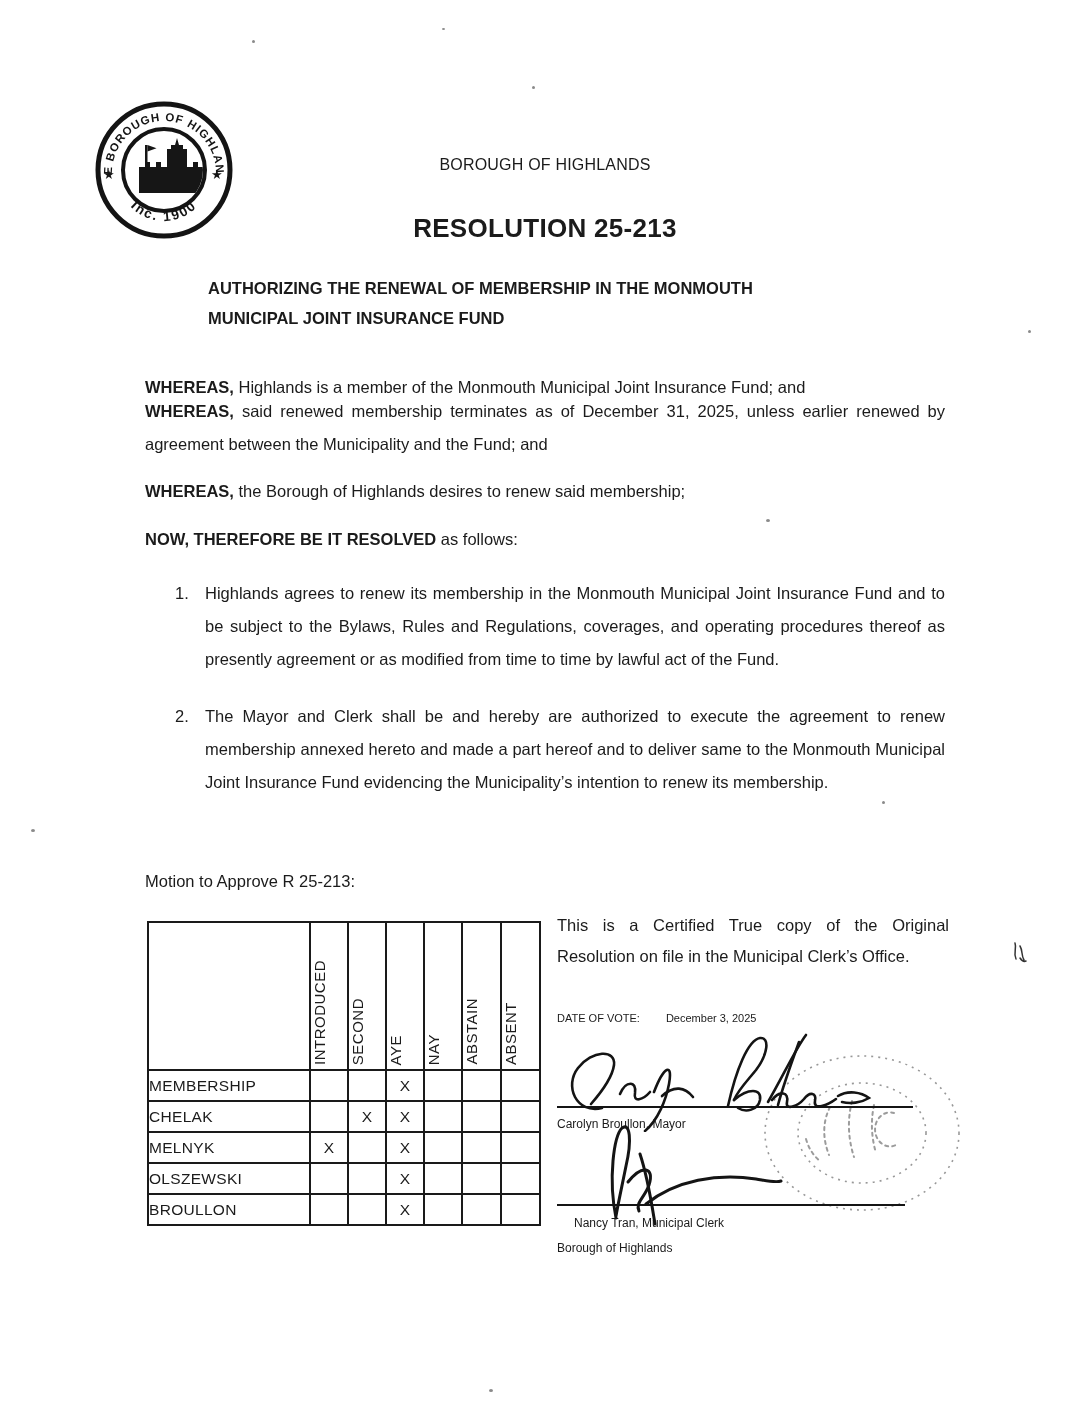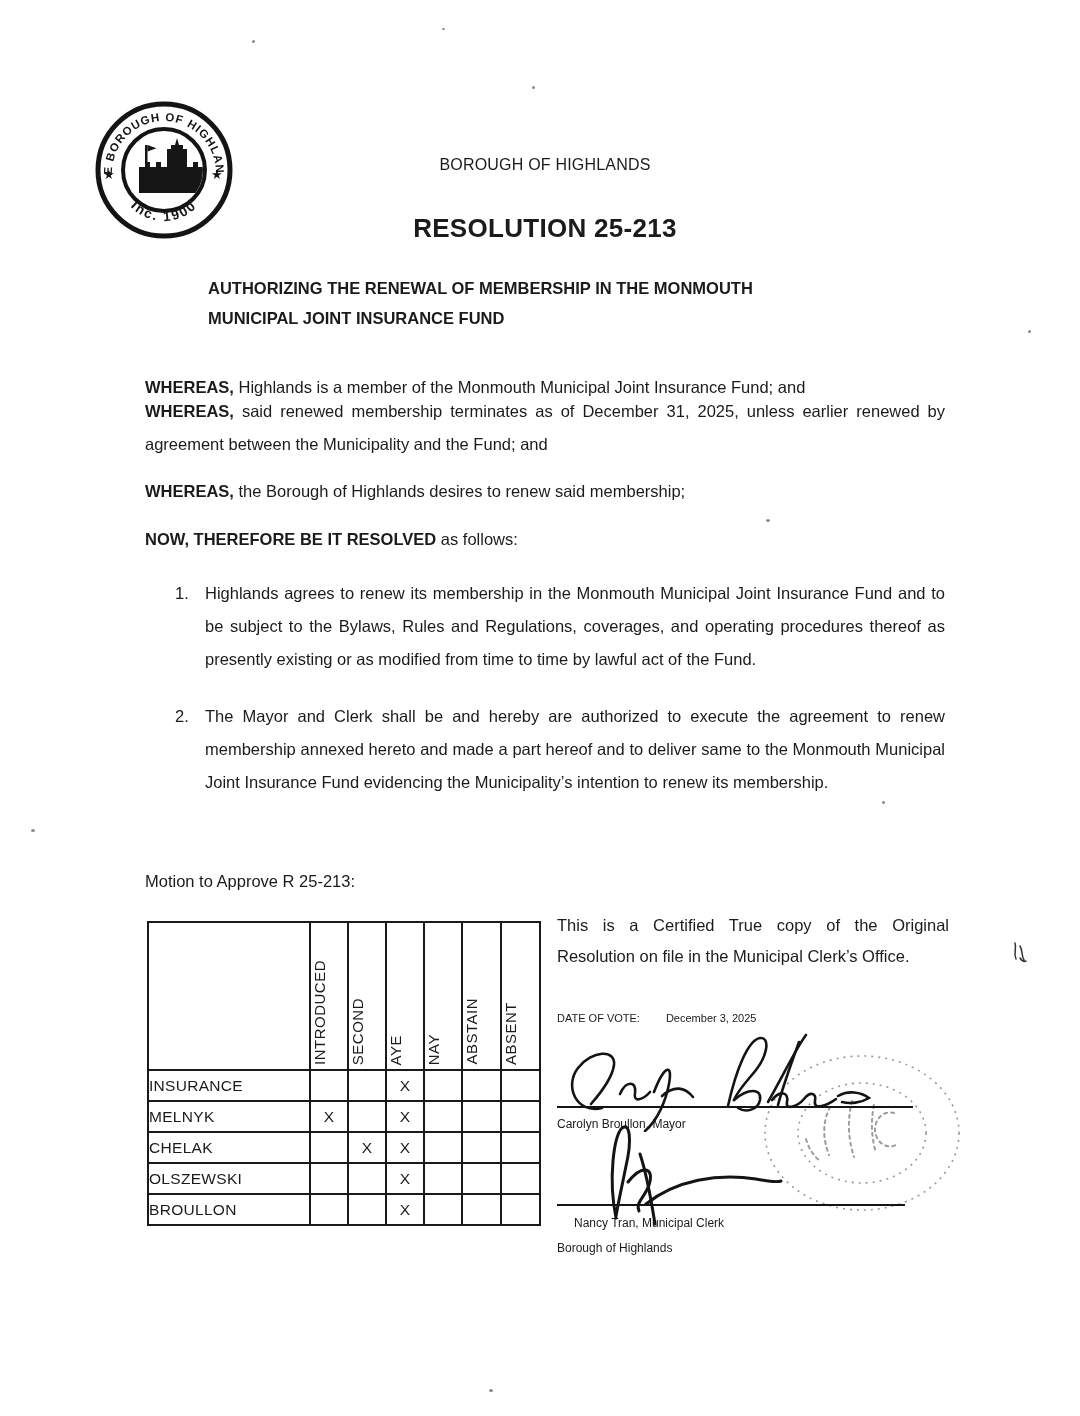--- a/index.html
+++ b/index.html
@@ -92,21 +92,21 @@
 </div>
 <div class="abs para" style="top:475px;">
   <strong>WHEREAS,</strong><span> the Borough of Highlands desires to renew said membership;</span>
 </div>
 <div class="abs para" style="top:523px;">
   <strong>NOW, THEREFORE BE IT RESOLVED</strong><span> as follows:</span>
 </div>
 
 <div class="abs list-item" style="top:577px;">
   <span class="list-num">1.</span>
-  <div class="list-text">Highlands agrees to renew its membership in the Monmouth Municipal Joint Insurance Fund and to be subject to the Bylaws, Rules and Regulations, coverages, and operating procedures thereof as presently existing or as modified from time to time by lawful act of the Fund.</div>
+  <div class="list-text">Highlands agrees to renew its membership in the Monmouth Municipal Joint Insurance Fund and to be subject to the Bylaws, Rules and Regulations, coverages, and operating procedures thereof as presently agreement or as modified from time to time by lawful act of the Fund.</div>
 </div>
 <div class="abs list-item" style="top:700px;">
   <span class="list-num">2.</span>
   <div class="list-text">The Mayor and Clerk shall be and hereby are authorized to execute the agreement to renew membership annexed hereto and made a part hereof and to deliver same to the Monmouth Municipal Joint Insurance Fund evidencing the Municipality’s intention to renew its membership.</div>
 </div>
 
 <div class="abs motion" style="left:145px;top:872px;">Motion to Approve R 25-213:</div>
 
 <div class="abs" style="left:147px;top:921px;">
   <table class="vote">
@@ -123,41 +123,41 @@
         <tr>
       <td class="vhead"></td>
       <td class="vhead"><span class="vlabel">INTRODUCED</span></td>
       <td class="vhead"><span class="vlabel">SECOND</span></td>
       <td class="vhead"><span class="vlabel">AYE</span></td>
       <td class="vhead"><span class="vlabel">NAY</span></td>
       <td class="vhead"><span class="vlabel">ABSTAIN</span></td>
       <td class="vhead"><span class="vlabel">ABSENT</span></td>
     </tr>
     <tr class="vrow">
-      <td class="vname">INSURANCE</td>
-      <td class="vmark"></td>
-      <td class="vmark"></td>
+      <td class="vname">MEMBERSHIP</td>
+      <td class="vmark"></td>
+      <td class="vmark"></td>
+      <td class="vmark">X</td>
+      <td class="vmark"></td>
+      <td class="vmark"></td>
+      <td class="vmark"></td>
+    </tr>
+    <tr class="vrow">
+      <td class="vname">CHELAK</td>
+      <td class="vmark"></td>
+      <td class="vmark">X</td>
       <td class="vmark">X</td>
       <td class="vmark"></td>
       <td class="vmark"></td>
       <td class="vmark"></td>
     </tr>
     <tr class="vrow">
       <td class="vname">MELNYK</td>
       <td class="vmark">X</td>
       <td class="vmark"></td>
-      <td class="vmark">X</td>
-      <td class="vmark"></td>
-      <td class="vmark"></td>
-      <td class="vmark"></td>
-    </tr>
-    <tr class="vrow">
-      <td class="vname">CHELAK</td>
-      <td class="vmark"></td>
-      <td class="vmark">X</td>
       <td class="vmark">X</td>
       <td class="vmark"></td>
       <td class="vmark"></td>
       <td class="vmark"></td>
     </tr>
     <tr class="vrow">
       <td class="vname">OLSZEWSKI</td>
       <td class="vmark"></td>
       <td class="vmark"></td>
       <td class="vmark">X</td>

